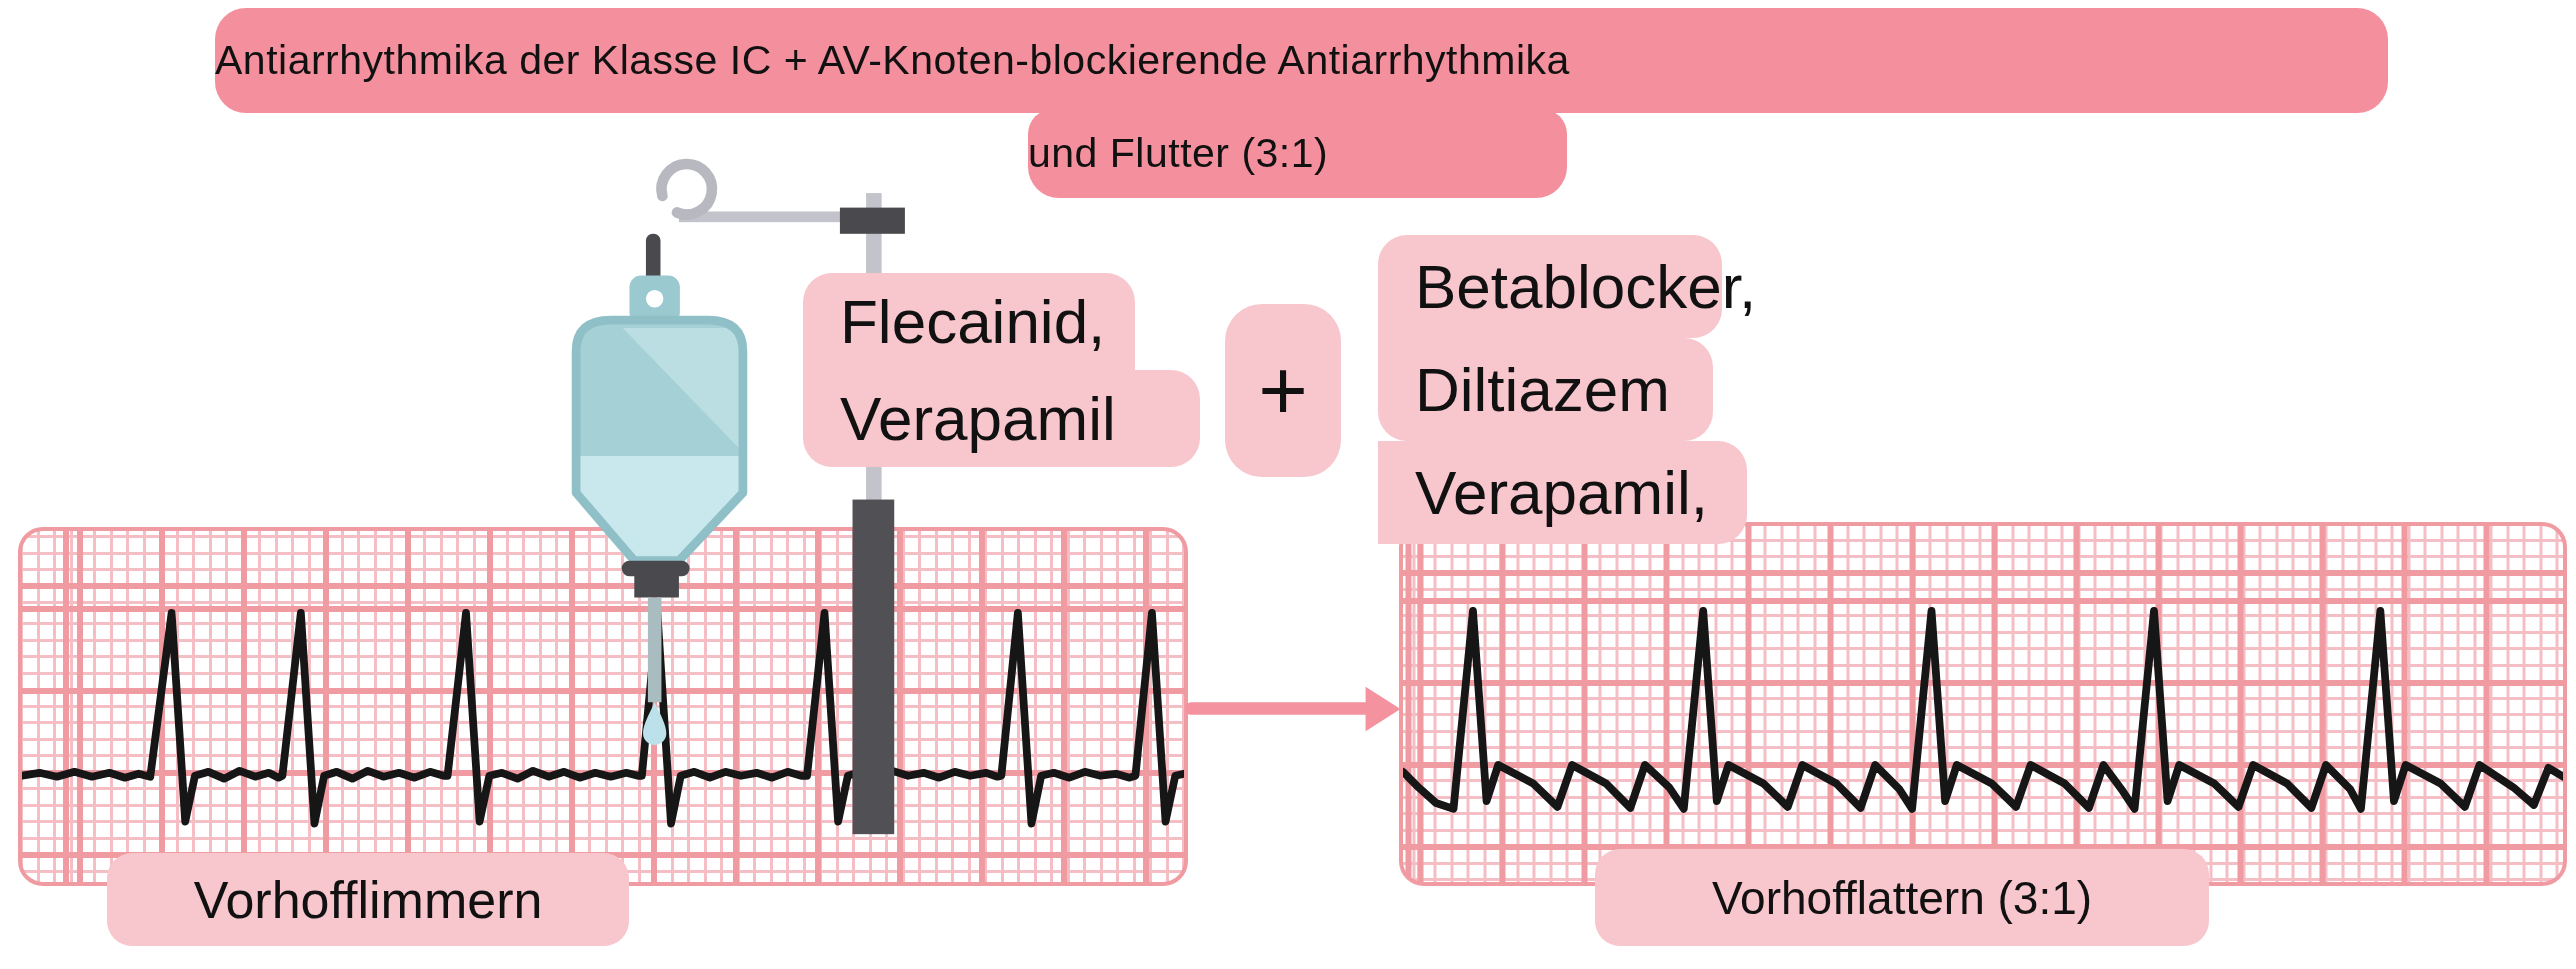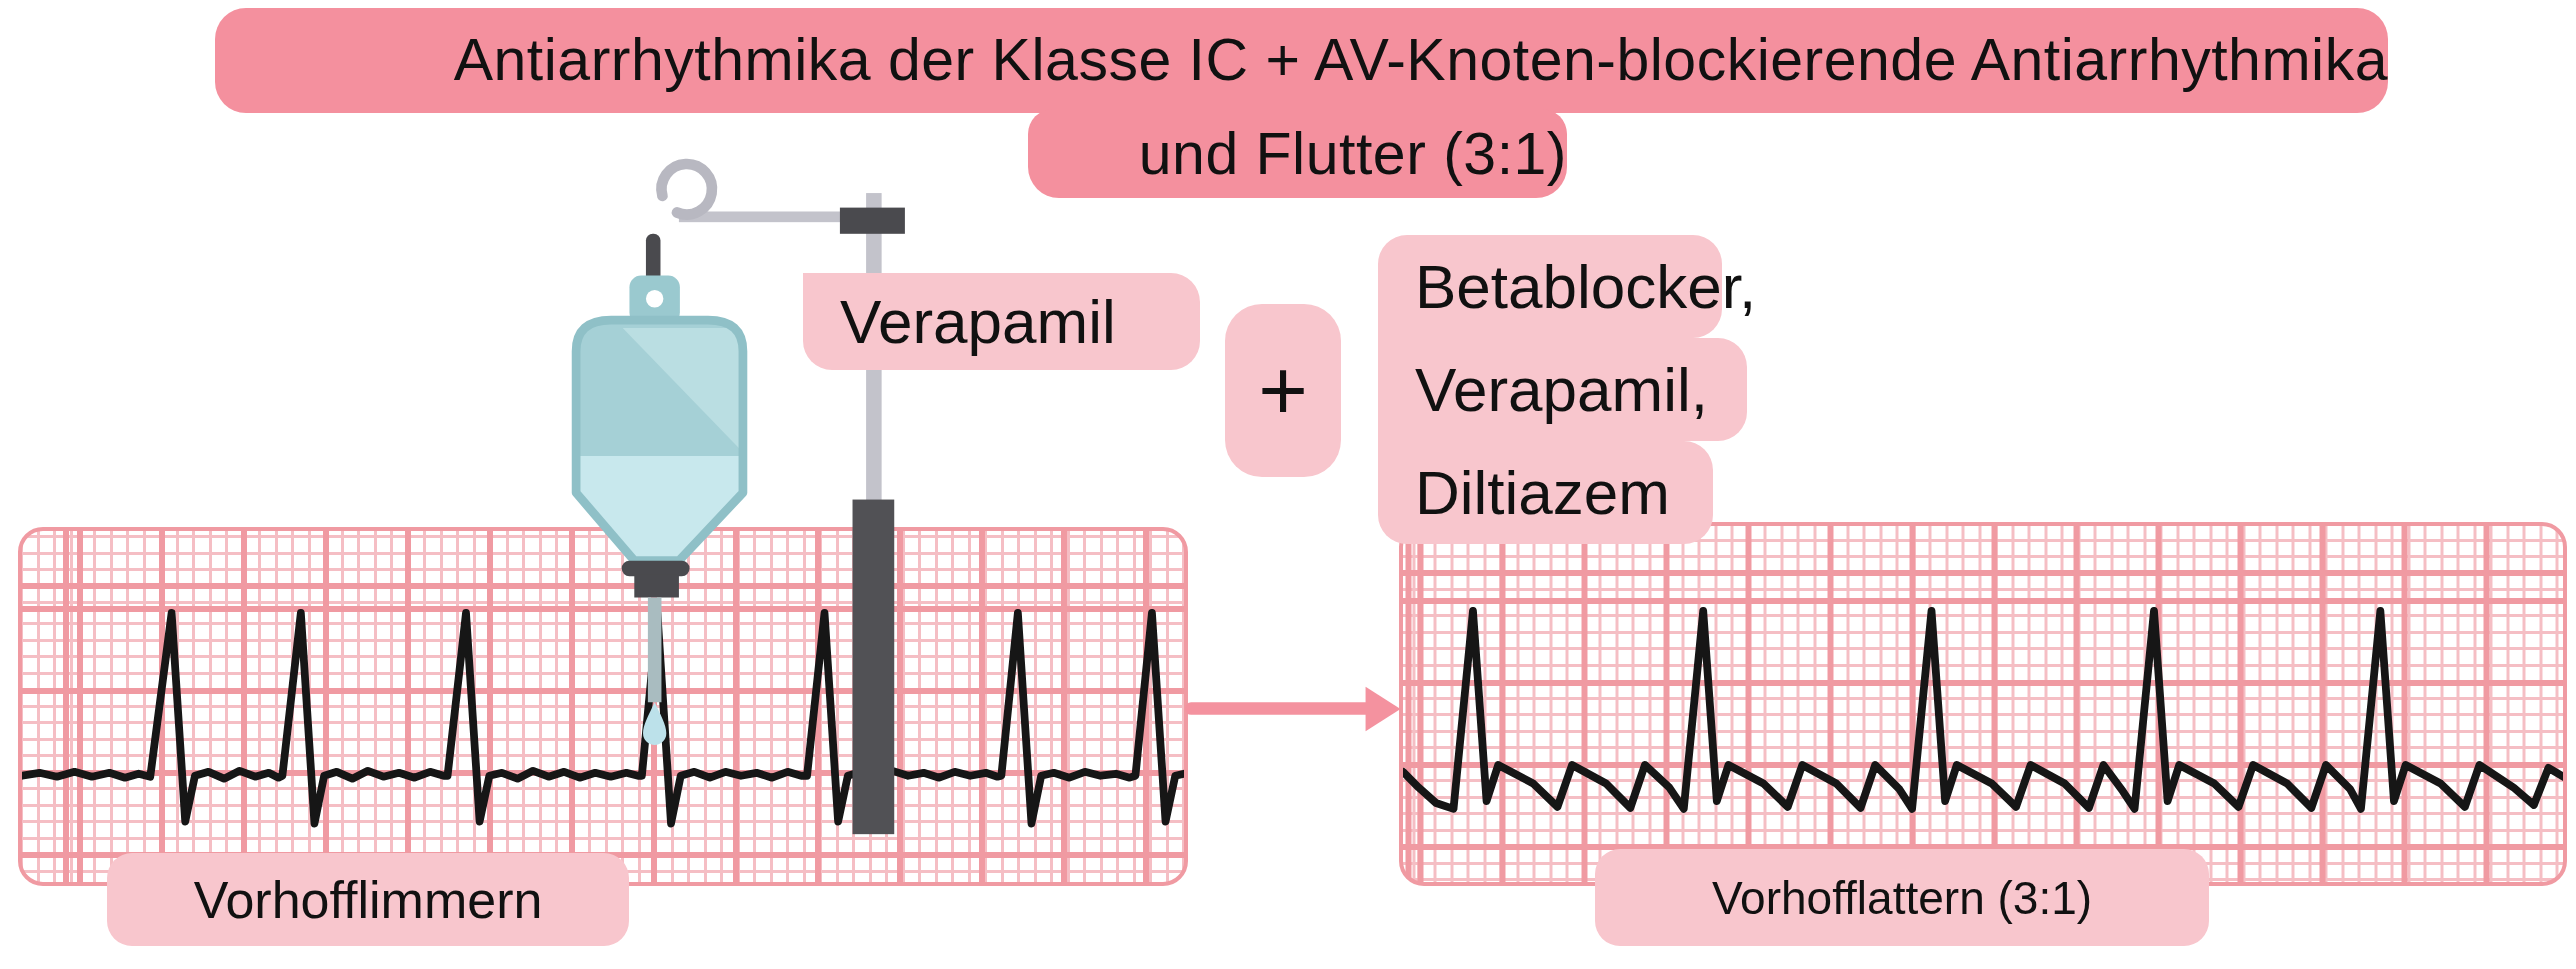--- a/index.html
+++ b/index.html
@@ -9,22 +9,22 @@
     --hook-gray:#B8B8C1; --bag-border:#8FC0C7; --bag-fill:#A5D0D6;
     --bag-highlight:#BADEE2; --bag-liquid:#C8E8ED; --tube-gray:#A9BCC0;
     --drop-blue:#BCE1EA; --text-black:#111111;
   }
   *{margin:0;padding:0;box-sizing:border-box}
   html,body{width:2576px;height:970px;background:#fff;overflow:hidden;
     font-family:"Liberation Sans",sans-serif;color:var(--text-black)}
   .stage{position:relative;width:2576px;height:970px;background:#fff}
 
   
-  .title-box{position:absolute;display:flex;align-items:center;justify-content:flex-end;
-    background:var(--title-pink);border-radius:31px;font-size:59px;letter-spacing:0.5px;
+  .title-box{position:absolute;display:flex;align-items:center;justify-content:flex-start;
+    background:var(--title-pink);border-radius:31px;font-size:41px;letter-spacing:0.5px;
     white-space:nowrap;z-index:6}
   .title-line1{left:215px;top:7.8px;width:2173px;height:105px}
   .title-line2{left:1028px;top:109px;width:539px;height:89px;border-top-left-radius:25px;border-top-right-radius:25px}
 
   
   .ecg-strip{position:absolute;border:4.8px solid var(--grid-bold);border-radius:25px;
     background-color:#fff;z-index:1;overflow:hidden}
   .ecg-strip svg{position:absolute;left:0;top:0;width:100%;height:100%;display:block}
   .strip-left{left:17.5px;top:527px;width:1170px;height:359px;
     background-image:
@@ -115,38 +115,41 @@
       <path d="M 594 470 L 766 470 L 766 508 L 700 578 L 654 578 L 594 508 Z" fill="var(--bag-liquid)"></path>
       <path d="M 594 362 Q 594 330 630 330 L 730 330 Q 766 330 766 362 L 766 508 L 700 578 L 654 578 L 594 508 Z" fill="none" stroke="var(--bag-border)" stroke-width="9" stroke-linejoin="round"></path>
       <rect x="641" y="578" width="70" height="16" rx="8" fill="var(--metal-dark)"></rect>
       <rect x="654" y="592" width="46" height="24" fill="var(--metal-dark)"></rect>
       <rect x="668" y="616" width="14" height="108" fill="var(--tube-gray)"></rect>
       <path d="M 675 724 C 681 737 687 747 687 756 A 12 12 0 0 1 663 756 C 663 747 669 737 675 724 Z" fill="var(--drop-blue)"></path>
     </g>
   </svg>
 
   <div class="stack-label flecainid-label">
+    <div class="line l0">
+      <span>Flecainid,</span>
+    </div>
     <div class="line l1">
       <span>Verapamil</span>
     </div>
   </div>
 
   <div class="pill center plus-box">
     <span>+</span>
   </div>
 
   <div class="stack-label beta-label">
     <div class="line l0">
       <span>Betablocker,</span>
     </div>
+    <div class="line l2">
+      <span>Diltiazem</span>
+    </div>
     <div class="line l1">
       <span>Verapamil,</span>
-    </div>
-    <div class="line l2">
-      <span>Diltiazem</span>
     </div>
   </div>
 
   <div class="pill center flimmern-label">
     <span>Vorhofflimmern</span>
   </div>
   <div class="pill center flattern-label">
     <span>Vorhofflattern (3:1)</span>
   </div>
 

